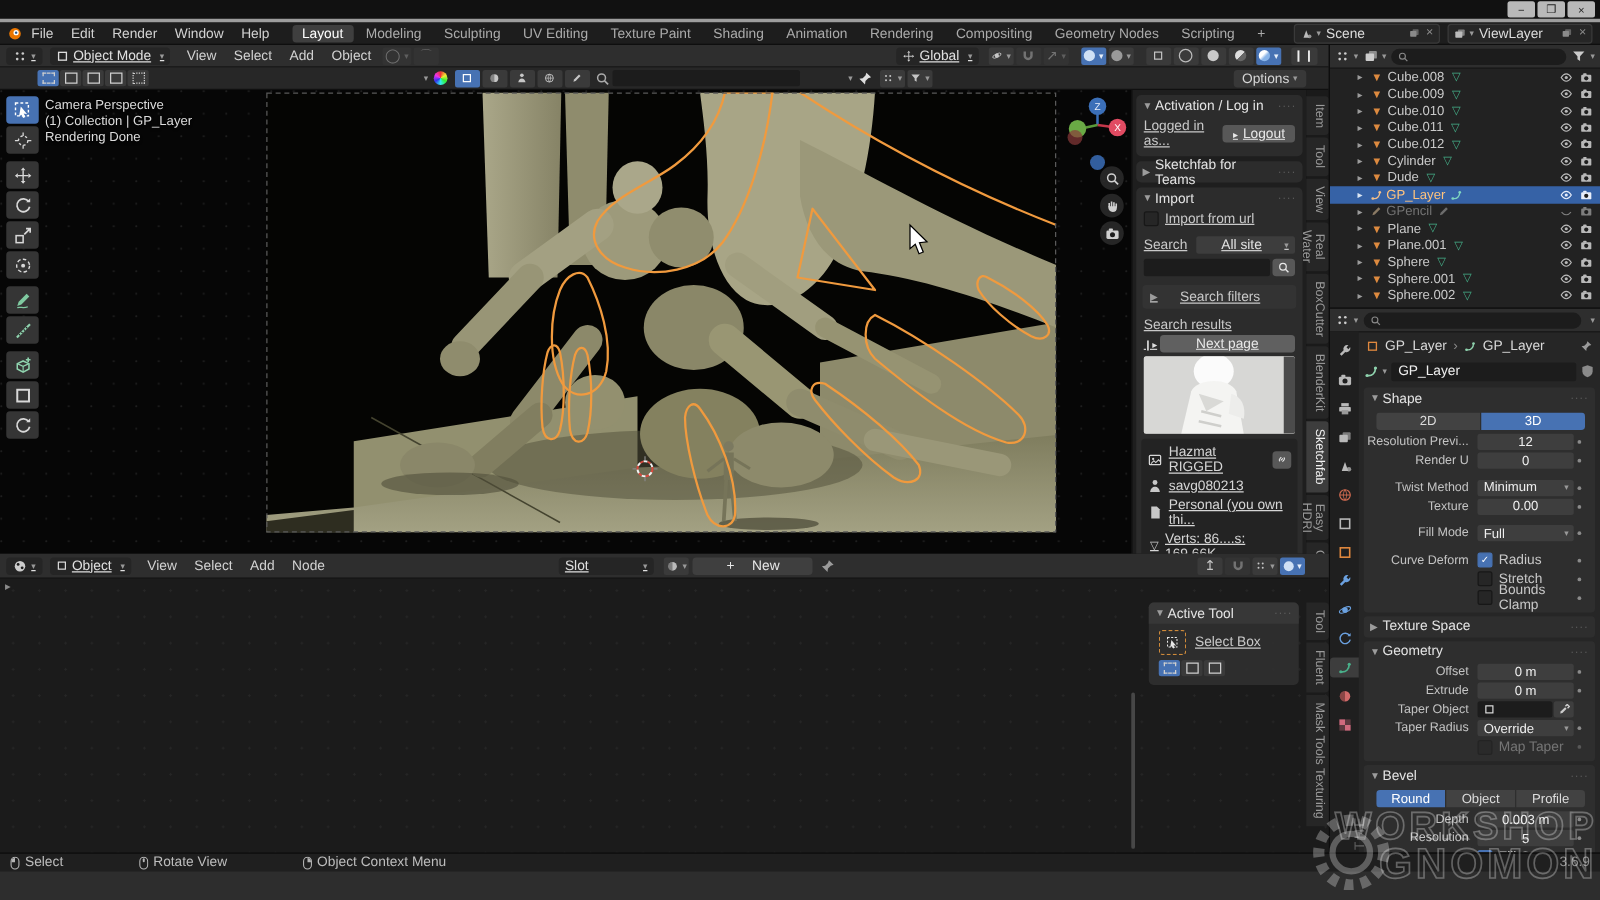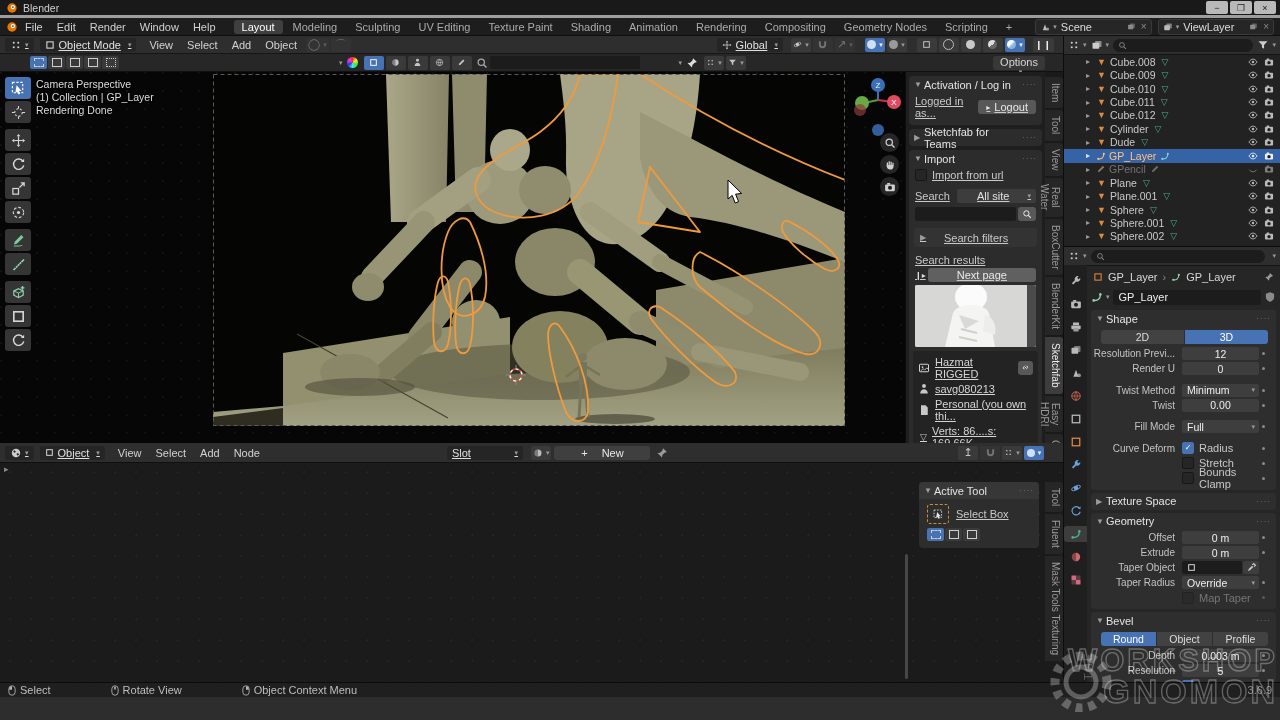--- a/index.html
+++ b/index.html
@@ -35,21 +35,21 @@
   .hdr-btn.dim{opacity:.45;}
   .ball{width:9px;height:9px;border-radius:50%;display:inline-block;}
 
   
   #tool-settings{left:0;top:54px;width:1063px;height:18px;background:#272727;display:flex;align-items:center;padding:0 6px;box-sizing:border-box;border-bottom:1px solid #101010;}
   .selmode{width:17px;height:13px;border-radius:2px;background:#3a3a3a;margin-right:1px;display:flex;align-items:center;justify-content:center;}
   .selmode.on{background:#4772b3;}
   .selmode i{display:block;width:8px;height:7px;border:1px dashed #cfcfcf;}
   .colorwheel{width:11px;height:11px;border-radius:50%;background:conic-gradient(#e33,#ee3,#3e3,#3ee,#33e,#e3e,#e33);}
   .bk-field{width:150px;height:13px;background:#1c1c1c;border-radius:2px;margin-left:2px;}
-  .opt-btn{display:flex;align-items:center;background:#383838;border-radius:3px;height:14px;padding:0 7px;color:#d5d5d5;flex-direction:column;}
+  .opt-btn{display:flex;align-items:center;background:#383838;border-radius:3px;height:14px;padding:0 7px;color:#d5d5d5;}
 
   
   #viewport{left:0;top:72px;width:905px;height:371px;background:#060606;}
   #vp-overlay-text{left:36px;top:6px;line-height:13px;color:#dcdcdc;font-size:10.5px;text-shadow:0 1px 2px #000;}
   #vp-toolbar{left:5px;top:5px;display:flex;flex-direction:column;gap:1px;}
   .vtool{width:26px;height:22px;border-radius:3px;background:#353535;display:flex;align-items:center;justify-content:center;color:#d8d8d8;margin-bottom:1px;}
   .vtool.on{background:#4772b3;color:#fff;}
   .vtool svg{width:15px;height:15px;}
   #nav-gizmo{right:6px;top:4px;width:54px;}
   .navbtn{width:19px;height:19px;border-radius:50%;background:#2e2e2ecc;display:flex;align-items:center;justify-content:center;color:#d0d0d0;margin:3px 0 3px auto;}
@@ -300,26 +300,20 @@
     <symbol id="i-blender" viewBox="0 0 16 16">
         <circle cx="8" cy="8" r="6.2" fill="#ea7600"></circle>
         <circle cx="9.2" cy="6.8" r="2.8" fill="#fff"></circle>
         <circle cx="9.2" cy="6.8" r="1.3" fill="#265787"></circle>
       </symbol>
   </defs>
 </svg>
 
 <div id="app">
 
-  <div id="titlebar" class="abs">
-    <svg class="mi">
-        <use href="#i-blender"></use>
-      </svg>
-    <span class="t">Blender</span>
-  </div>
   <div class="winbtns">
     <span class="winbtn">−</span>
     <span class="winbtn">❐</span>
     <span class="winbtn">×</span>
   </div>
   <div id="tb-divider" class="abs"></div>
 
   <div id="menubar" class="abs">
     <svg class="mi">
         <use href="#i-blender"></use>
@@ -1189,21 +1183,21 @@
             <span class="plabel">Twist Method</span>
             <div class="pfield left">
               <span>Minimum</span>
               <span class="chev">▾</span>
             </div>
             <span class="kdot">
               <i></i>
             </span>
           </div>
         <div class="prow">
-            <span class="plabel">Twist</span>
+            <span class="plabel">Texture</span>
             <div class="pfield">
               <span>0.00</span>
             </div>
             <span class="kdot">
               <i></i>
             </span>
           </div>
         <div class="gap6"></div>
         <div class="prow">
             <span class="plabel">Fill Mode</span>

